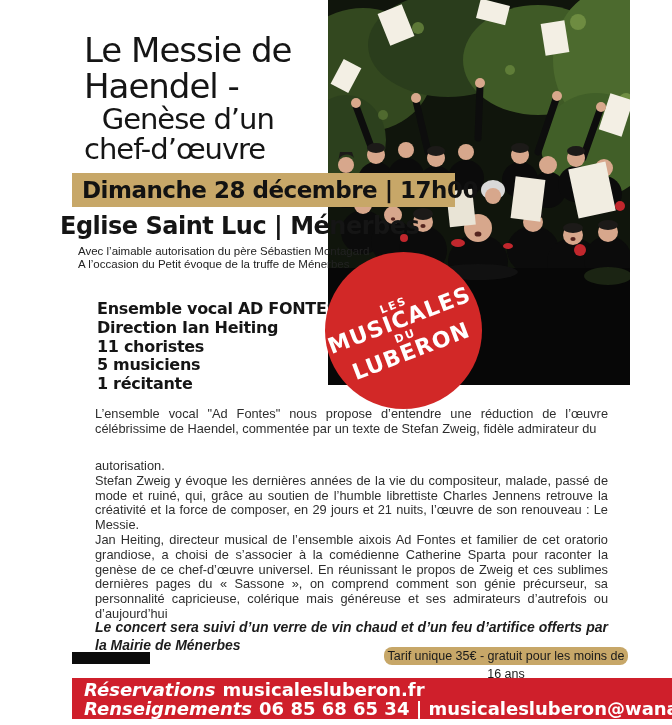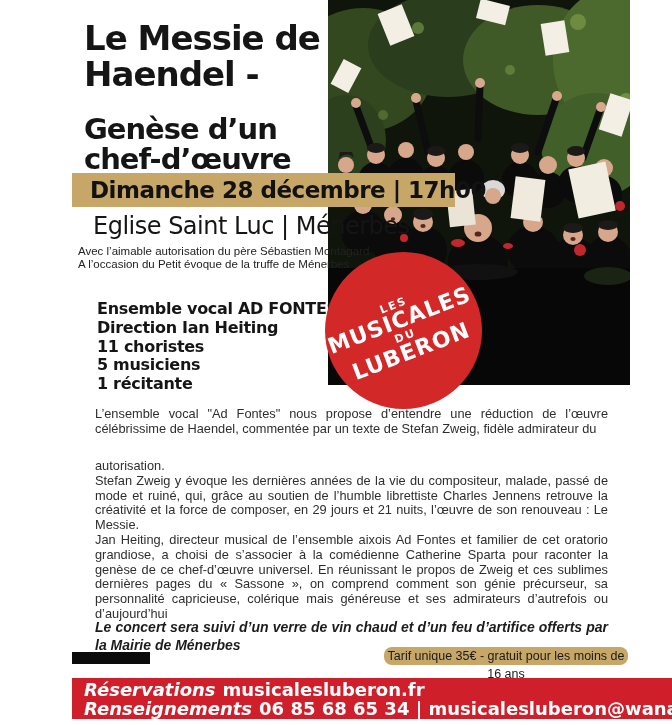--- a/index.html
+++ b/index.html
@@ -10,35 +10,35 @@
   }
   *{margin:0;padding:0;box-sizing:border-box;}
   html,body{background:#fff;}
   body{font-family:"Liberation Sans",sans-serif;}
   .page{position:relative;width:672px;height:725px;background:#fff;overflow:hidden;}
 
   
   .photo{position:absolute;left:328px;top:0;width:302px;height:385px;}
 
   
-  .title{position:absolute;left:84px;top:20px;color:var(--ink);
-         font-family:"DejaVu Sans",sans-serif;font-weight:bold;letter-spacing:-1px;}
+  .title{position:absolute;left:84px;top:32px;color:var(--ink);
+         font-family:"DejaVu Sans",sans-serif;font-weight:normal;letter-spacing:-1px;}
   .title .big{font-size:34px;line-height:36px;}
   .title .small{font-size:29px;line-height:30px;}
-  .title .small.first{margin-top:22px;}
+  .title .small.first{margin-top:0;text-align:center;}
 
   
   .date-banner{position:absolute;left:72px;top:173px;width:383px;height:34px;
                background:var(--banner-gold);color:#121212;
                font-family:"DejaVu Sans",sans-serif;font-weight:bold;font-size:23px;
-               line-height:34px;padding-left:18px;white-space:nowrap;letter-spacing:-0.5px;z-index:3;}
-
-  
-  .venue{position:absolute;left:93px;top:212px;color:var(--ink);
-         font-family:"DejaVu Sans",sans-serif;font-weight:normal;font-size:24px;letter-spacing:-0.5px;}
+               line-height:34px;padding-left:10px;white-space:nowrap;letter-spacing:-0.5px;z-index:3;}
+
+  
+  .venue{position:absolute;left:60px;top:212px;color:var(--ink);
+         font-family:"DejaVu Sans",sans-serif;font-weight:bold;font-size:24px;letter-spacing:-0.5px;}
 
   
   .notes{position:absolute;left:78px;top:245px;color:#222;font-size:11.5px;line-height:13px;}
 
   
   .ensemble{position:absolute;left:97px;top:300px;color:var(--ink);
             font-family:"DejaVu Sans",sans-serif;font-weight:bold;font-size:16px;line-height:18.8px;letter-spacing:-0.3px;}
 
   
   .logo-circle{position:absolute;left:325px;top:252px;width:157px;height:157px;border-radius:50%;

